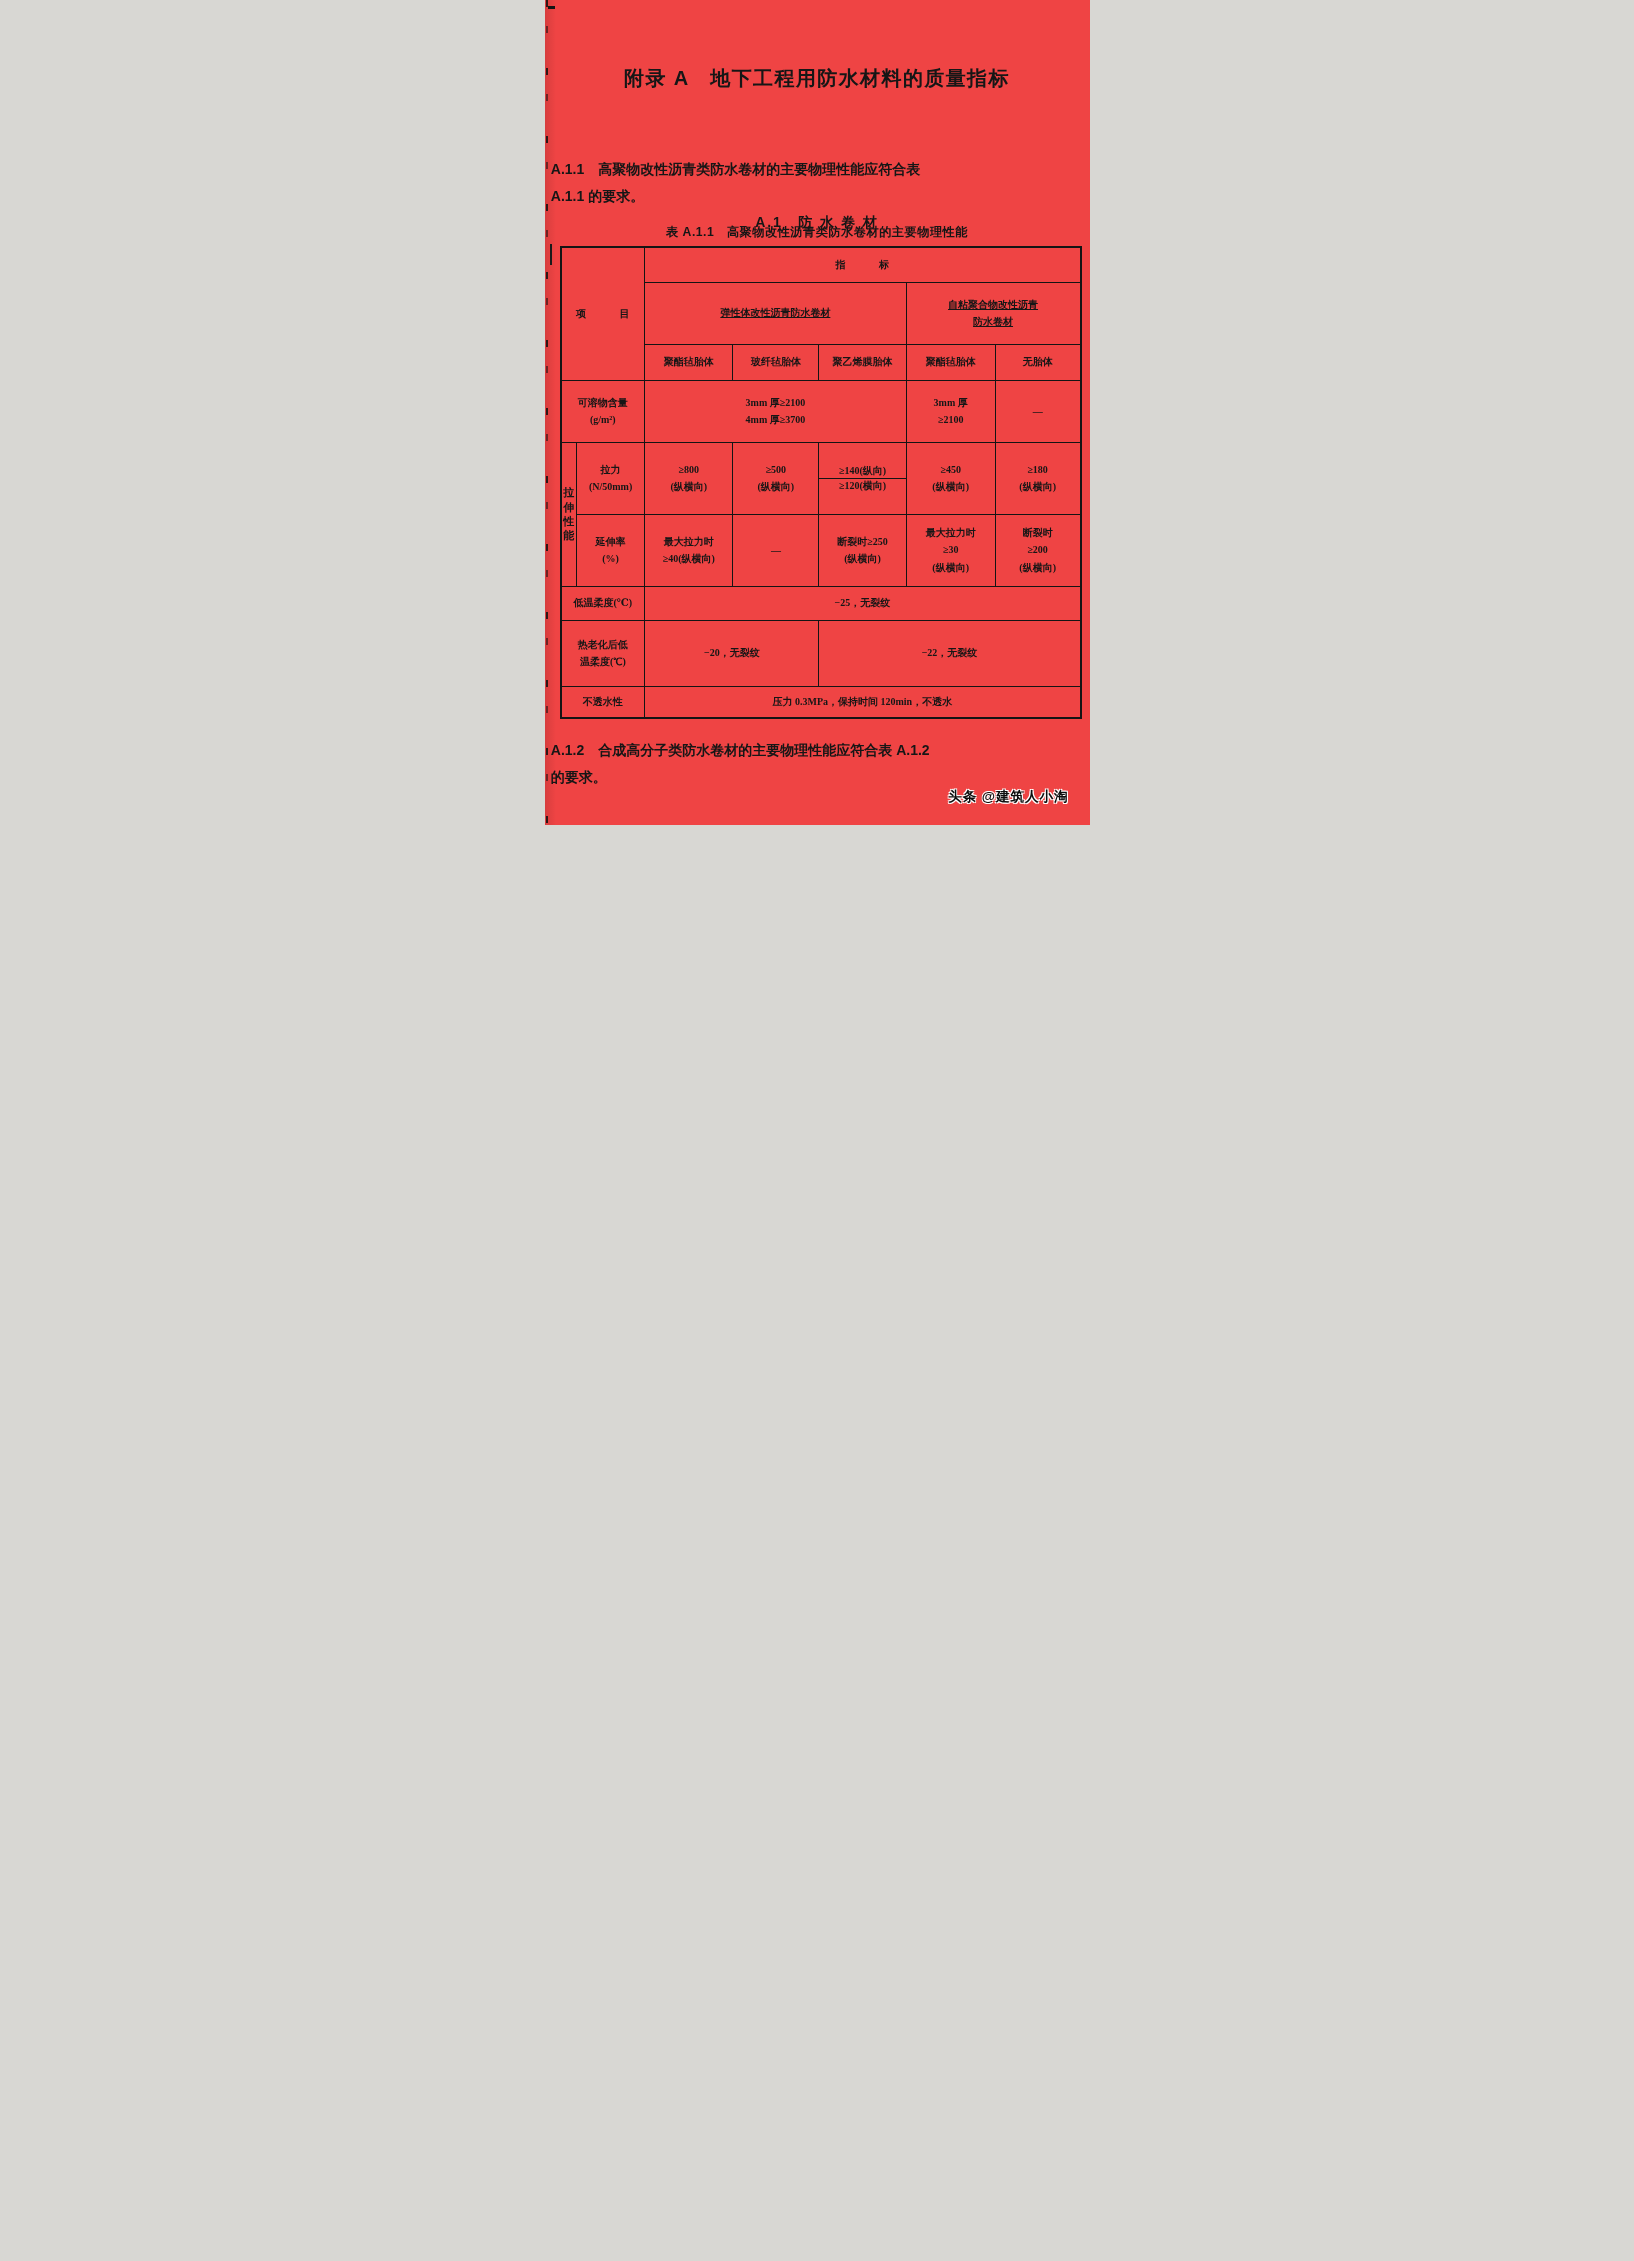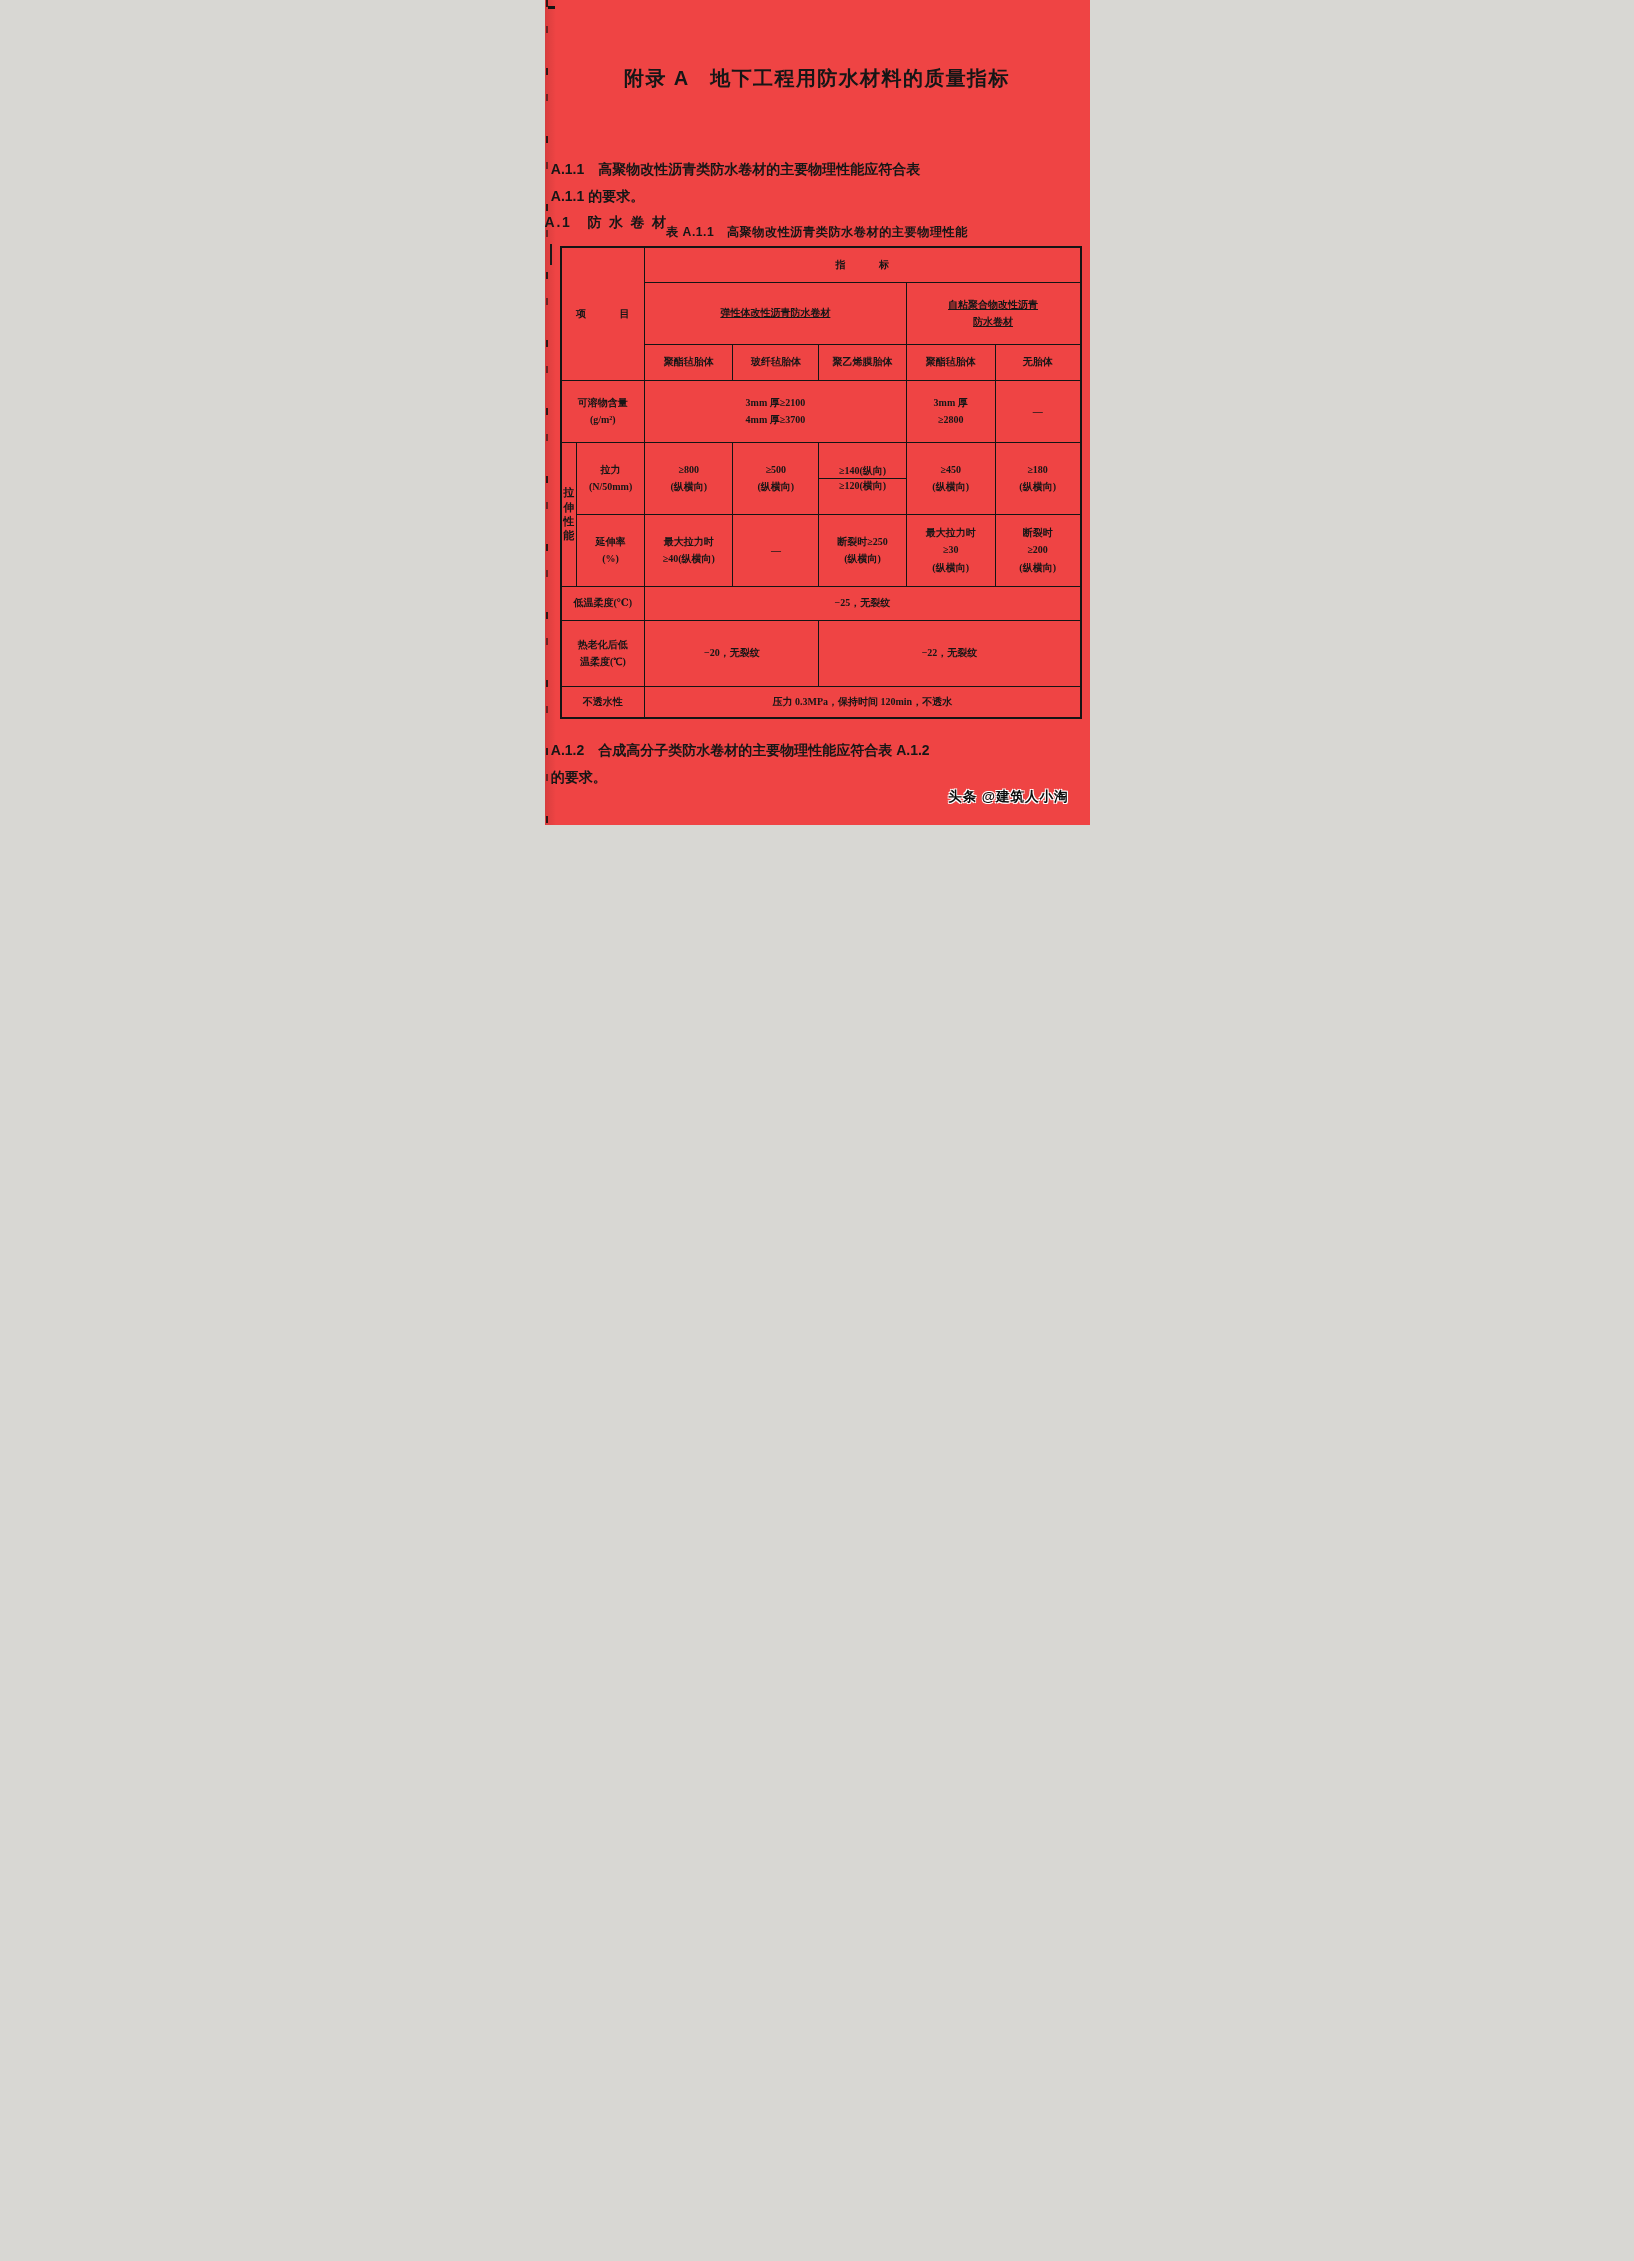--- a/index.html
+++ b/index.html
@@ -36,21 +36,21 @@
     position:absolute;left:5.4px;top:244px;width:1.8px;height:21px;background:#1a1a1a;
   }
 
   .doc-title{
     position:absolute;top:52px;left:0;right:0;
     text-align:center;font-size:20px;font-weight:bold;letter-spacing:1.4px;
     font-family:"Liberation Sans","DejaVu Sans",sans-serif;
   }
   .section-heading{
     position:absolute;top:202px;left:0;right:0;
-    text-align:left;font-size:14px;font-weight:bold;letter-spacing:1.8px;
+    text-align:center;font-size:14px;font-weight:bold;letter-spacing:1.8px;
     font-family:"Liberation Sans","DejaVu Sans",sans-serif;
   }
   .para{
     position:absolute;left:6.3px;right:8.1px;
     font-size:14px;font-weight:bold;line-height:27px;
     font-family:"Liberation Sans","DejaVu Sans",sans-serif;
   }
   .para-a11{top:156px;}
   .para-a12{top:737px;}
   .pline{display:block;white-space:nowrap;}
@@ -162,21 +162,21 @@
       <td colspan="2">
         <span class="cl">可溶物含量</span>
         <span class="cl">(g/m²)</span>
       </td>
       <td colspan="3">
         <span class="cl">3mm 厚≥2100</span>
         <span class="cl">4mm 厚≥3700</span>
       </td>
       <td>
         <span class="cl">3mm 厚</span>
-        <span class="cl">≥2800</span>
+        <span class="cl">≥2100</span>
       </td>
       <td>—</td>
     </tr>
 
     <tr class="rb2">
       <td rowspan="2" class="vert">拉伸性能</td>
       <td>
         <span class="cl">拉力</span>
         <span class="cl">(N/50mm)</span>
       </td>

